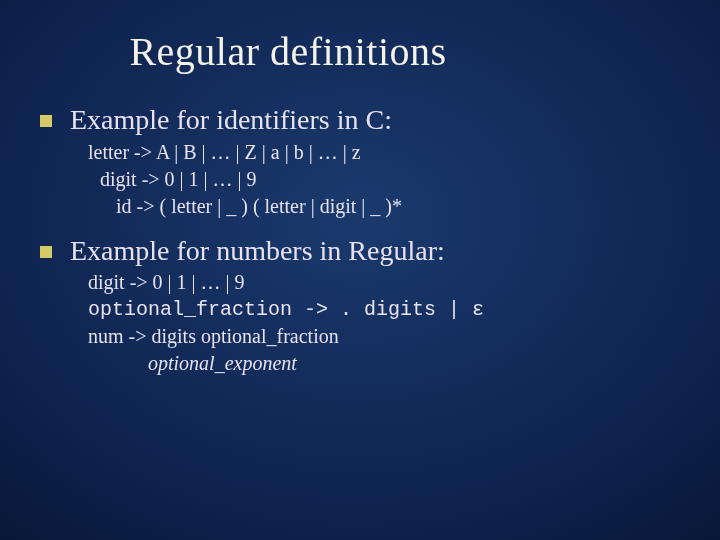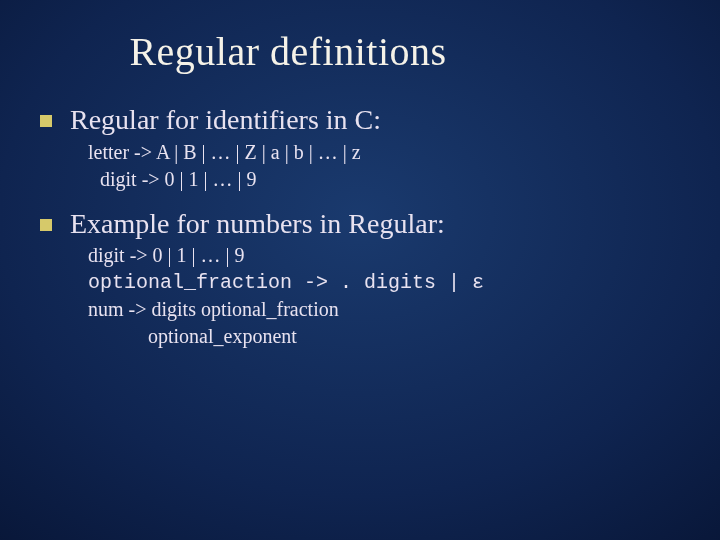--- a/index.html
+++ b/index.html
@@ -53,38 +53,39 @@
     margin-bottom: 14px;
   }
   .def-line {
     font-size: 20px;
     color: #e8e2f0;
     line-height: 1.35;
     white-space: nowrap;
   }
   .indent1 { padding-left: 12px; }
   .indent2 { padding-left: 28px; }
-  .indent3 { padding-left: 60px; }
+  .indent3 { padding-left: 60px; font-style: italic; }
   .eps {
     font-family: Liberation Mono, monospace;
   }
 </style>
 </head>
 <body>
 
 <div class="slide">
   <h1 class="title">Regular definitions</h1>
 
   <div class="bullet-row">
     <div class="bullet-square"></div>
-    <div class="bullet-text">Regular for identifiers in C:</div>
+    <div class="bullet-text">Example for identifiers in C:</div>
   </div>
   <div class="defs">
     <div class="def-line">letter -&gt; A | B | … | Z | a | b | … | z</div>
     <div class="def-line indent1">digit -&gt; 0 | 1 | … | 9</div>
+    <div class="def-line indent2">id -&gt; ( letter | _ ) ( letter | digit | _ )*</div>
   </div>
 
   <div class="bullet-row">
     <div class="bullet-square"></div>
     <div class="bullet-text">Example for numbers in Regular:</div>
   </div>
   <div class="defs">
     <div class="def-line">digit -&gt; 0 | 1 | … | 9</div>
     <div class="def-line eps">optional_fraction -&gt; . digits | ε</div>
     <div class="def-line">num -&gt; digits optional_fraction</div>

